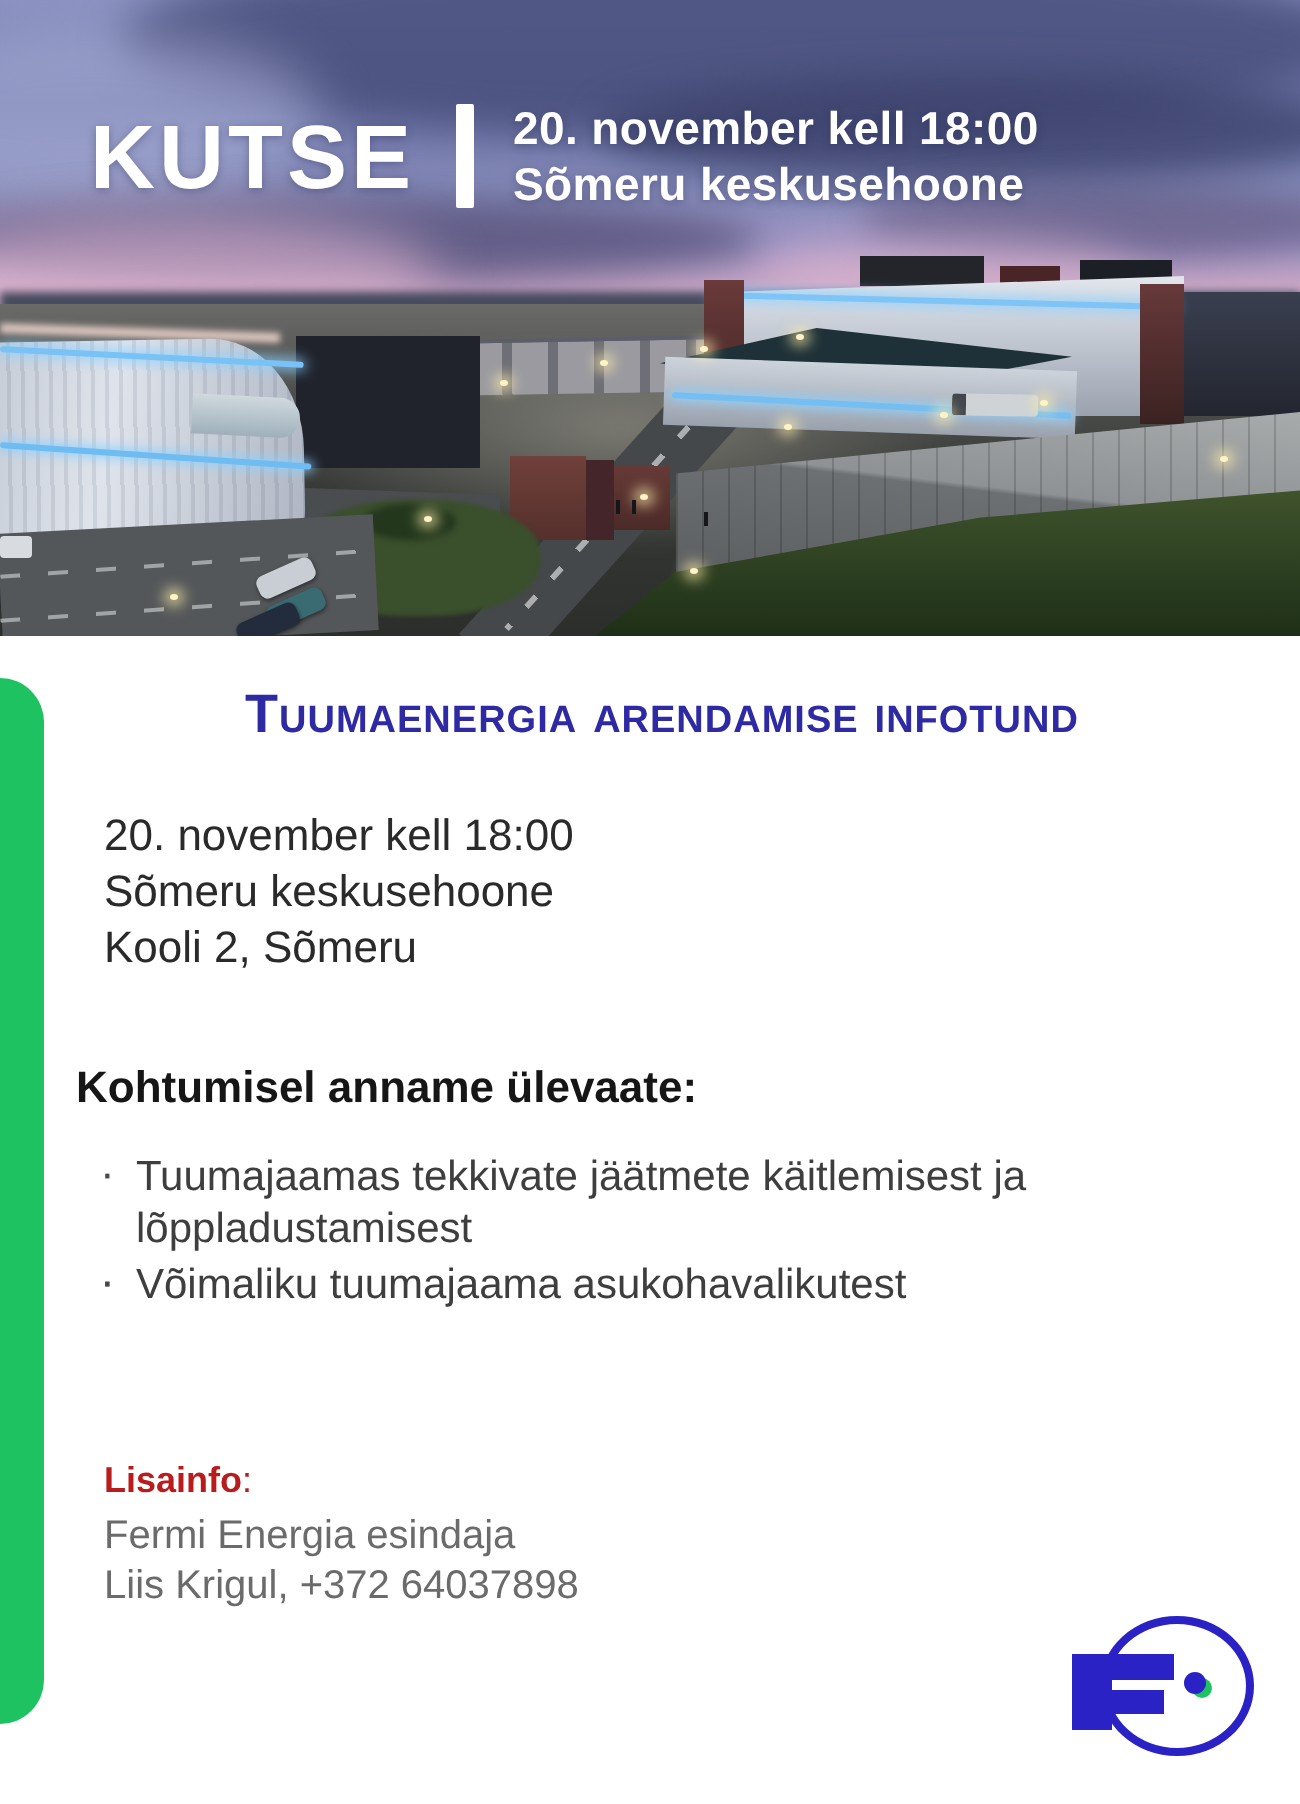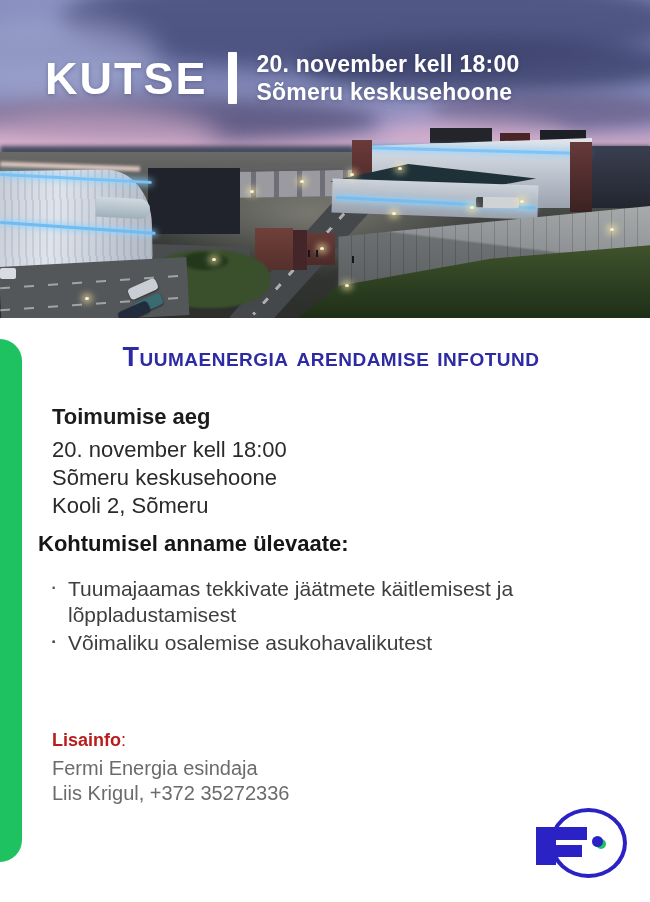--- a/index.html
+++ b/index.html
@@ -216,47 +216,46 @@
         <span>Sõmeru keskusehoone</span>
       </span>
     </div>
   </div>
 
   <div class="green-bar"></div>
 
   <h1 class="title">Tuumaenergia arendamise infotund</h1>
 
   <section class="event">
-    <div class="h">Toimumise aeg</div>
     <div class="ln">20. november kell 18:00</div>
     <div class="ln">Sõmeru keskusehoone</div>
     <div class="ln">Kooli 2, Sõmeru</div>
   </section>
 
   <div class="overview-h">Kohtumisel anname ülevaate:</div>
   <ul class="bullets">
     <li>
       <span class="dot">·</span>
       <span>Tuumajaamas tekkivate jäätmete käitlemisest ja lõppladustamisest</span>
     </li>
     <li>
       <span class="dot">·</span>
     </li>
     <li>
       <span class="dot">·</span>
-      <span>Võimaliku osalemise asukohavalikutest</span>
+      <span>Võimaliku tuumajaama asukohavalikutest</span>
     </li>
   </ul>
 
   <section class="contact">
     <div class="h">
       <span>Lisainfo</span><span class="colon">:</span>
     </div>
     <div class="ln">Fermi Energia esindaja</div>
-    <div class="ln">Liis Krigul, +372 35272336</div>
+    <div class="ln">Liis Krigul, +372 64037898</div>
   </section>
 
   <div class="logo">
     <div class="logo-circle"></div>
     <div class="f-part f-stem"></div>
     <div class="f-part f-top"></div>
     <div class="f-part f-mid"></div>
     <div class="dot-green"></div>
     <div class="dot-blue"></div>
   </div>

